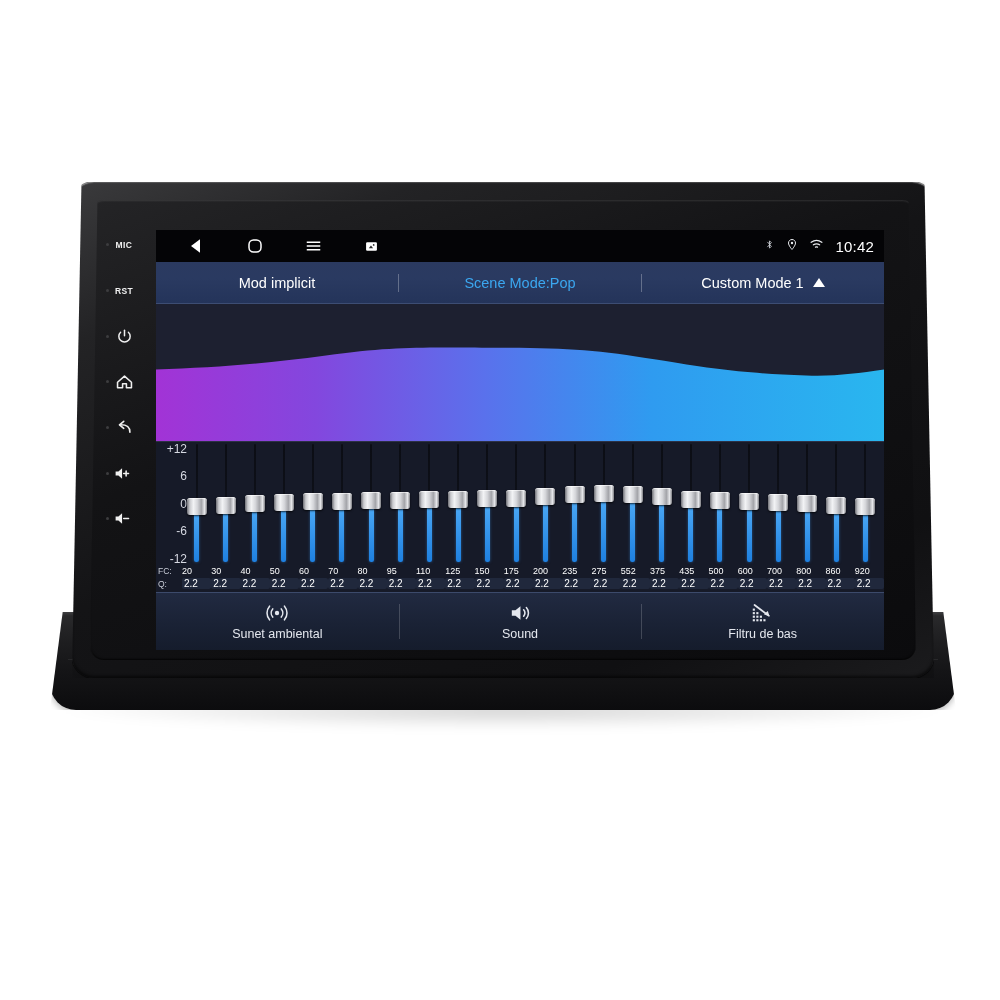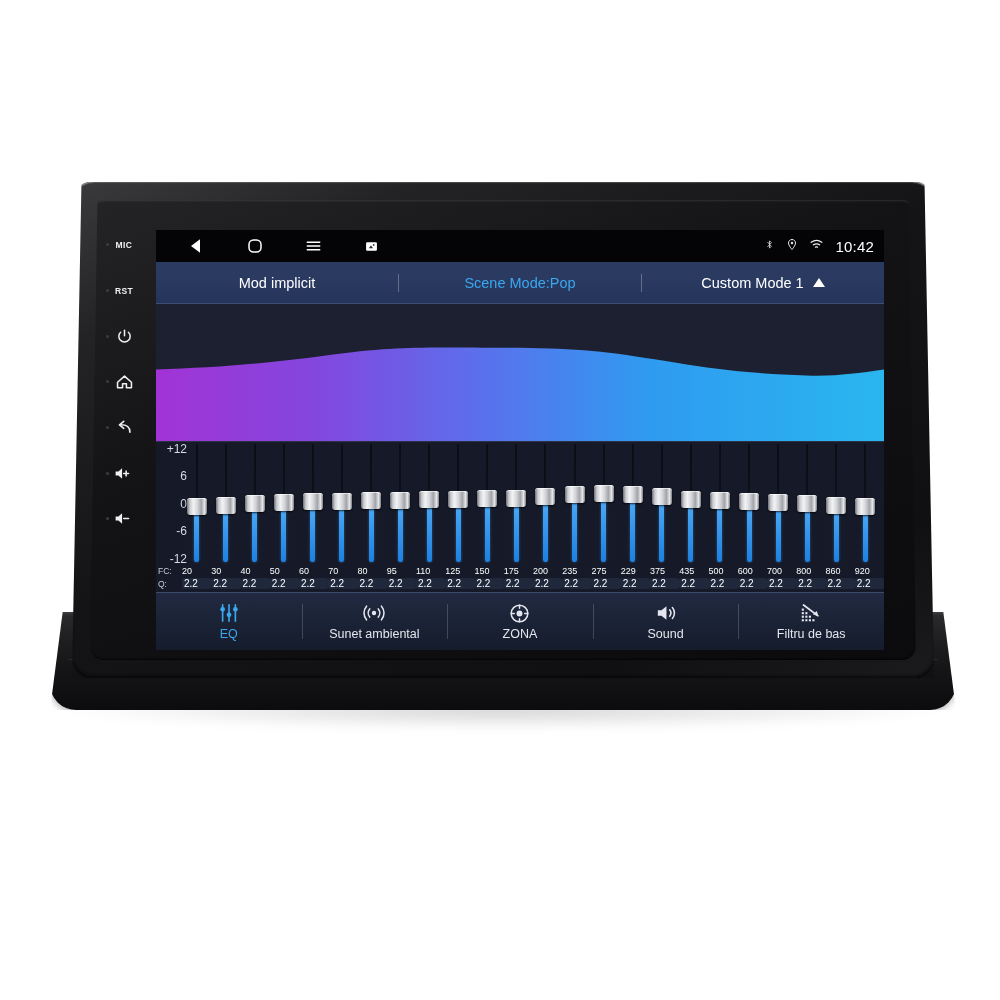--- a/index.html
+++ b/index.html
@@ -517,21 +517,21 @@
             </div>
             <div class="fcq-col">
               <span class="fc-val">235</span>
               <span class="q-val">2.2</span>
             </div>
             <div class="fcq-col">
               <span class="fc-val">275</span>
               <span class="q-val">2.2</span>
             </div>
             <div class="fcq-col">
-              <span class="fc-val">229</span>
+              <span class="fc-val">552</span>
               <span class="q-val">2.2</span>
             </div>
             <div class="fcq-col">
               <span class="fc-val">375</span>
               <span class="q-val">2.2</span>
             </div>
             <div class="fcq-col">
               <span class="fc-val">435</span>
               <span class="q-val">2.2</span>
             </div>
@@ -557,63 +557,31 @@
             </div>
             <div class="fcq-col">
               <span class="fc-val">920</span>
               <span class="q-val">2.2</span>
             </div>
           </div>
       </div>
     </div>
 
     <div class="tabbar" id="tabbar">
-        <div class="tab active">
-          <span class="tab-ico">
-            <svg width="22" height="20" viewBox="0 0 24 22">
-              <g stroke="#3ba7f0" stroke-width="1.8" stroke-linecap="round">
-                <path d="M5 2 L5 20"></path>
-                <path d="M12 2 L12 20"></path>
-                <path d="M19 2 L19 20"></path>
-              </g>
-              <g fill="#3ba7f0">
-                <circle cx="5" cy="7" r="2.6"></circle>
-                <circle cx="12" cy="13" r="2.6"></circle>
-                <circle cx="19" cy="7" r="2.6"></circle>
-              </g>
-            </svg>
-          </span>
-          <span>EQ</span>
-        </div>
         <div class="tab">
           <span class="tab-ico">
             <svg width="24" height="20" viewBox="0 0 26 22">
               <circle cx="13" cy="11" r="2.4" fill="#e4e7ee"></circle>
               <path d="M8.3 6.5 A7 7 0 0 0 8.3 15.5" fill="none" stroke="#e4e7ee" stroke-width="1.7" stroke-linecap="round"></path>
               <path d="M17.7 6.5 A7 7 0 0 1 17.7 15.5" fill="none" stroke="#e4e7ee" stroke-width="1.7" stroke-linecap="round"></path>
               <path d="M4.8 3.5 A11.5 11.5 0 0 0 4.8 18.5" fill="none" stroke="#e4e7ee" stroke-width="1.7" stroke-linecap="round"></path>
               <path d="M21.2 3.5 A11.5 11.5 0 0 1 21.2 18.5" fill="none" stroke="#e4e7ee" stroke-width="1.7" stroke-linecap="round"></path>
             </svg>
           </span>
           <span>Sunet ambiental</span>
-        </div>
-        <div class="tab">
-          <span class="tab-ico">
-            <svg width="21" height="21" viewBox="0 0 24 24">
-              <circle cx="12" cy="12" r="9.5" fill="none" stroke="#e4e7ee" stroke-width="1.7"></circle>
-              <circle cx="12" cy="12" r="3.4" fill="#e4e7ee"></circle>
-              <g stroke="#e4e7ee" stroke-width="1.7" stroke-linecap="round">
-                <path d="M12 2.5 L12 6"></path>
-                <path d="M12 18 L12 21.5"></path>
-                <path d="M2.5 12 L6 12"></path>
-                <path d="M18 12 L21.5 12"></path>
-              </g>
-            </svg>
-          </span>
-          <span>ZONA</span>
         </div>
         <div class="tab">
           <span class="tab-ico">
             <svg width="22" height="20" viewBox="0 0 24 22">
               <path d="M3 8 L7 8 L12.5 3.5 L12.5 18.5 L7 14 L3 14 Z" fill="#e4e7ee"></path>
               <path d="M16 7.5 A5.5 5.5 0 0 1 16 14.5" fill="none" stroke="#e4e7ee" stroke-width="1.7" stroke-linecap="round"></path>
               <path d="M19 5 A9 9 0 0 1 19 17" fill="none" stroke="#e4e7ee" stroke-width="1.7" stroke-linecap="round"></path>
             </svg>
           </span>
           <span>Sound</span>

